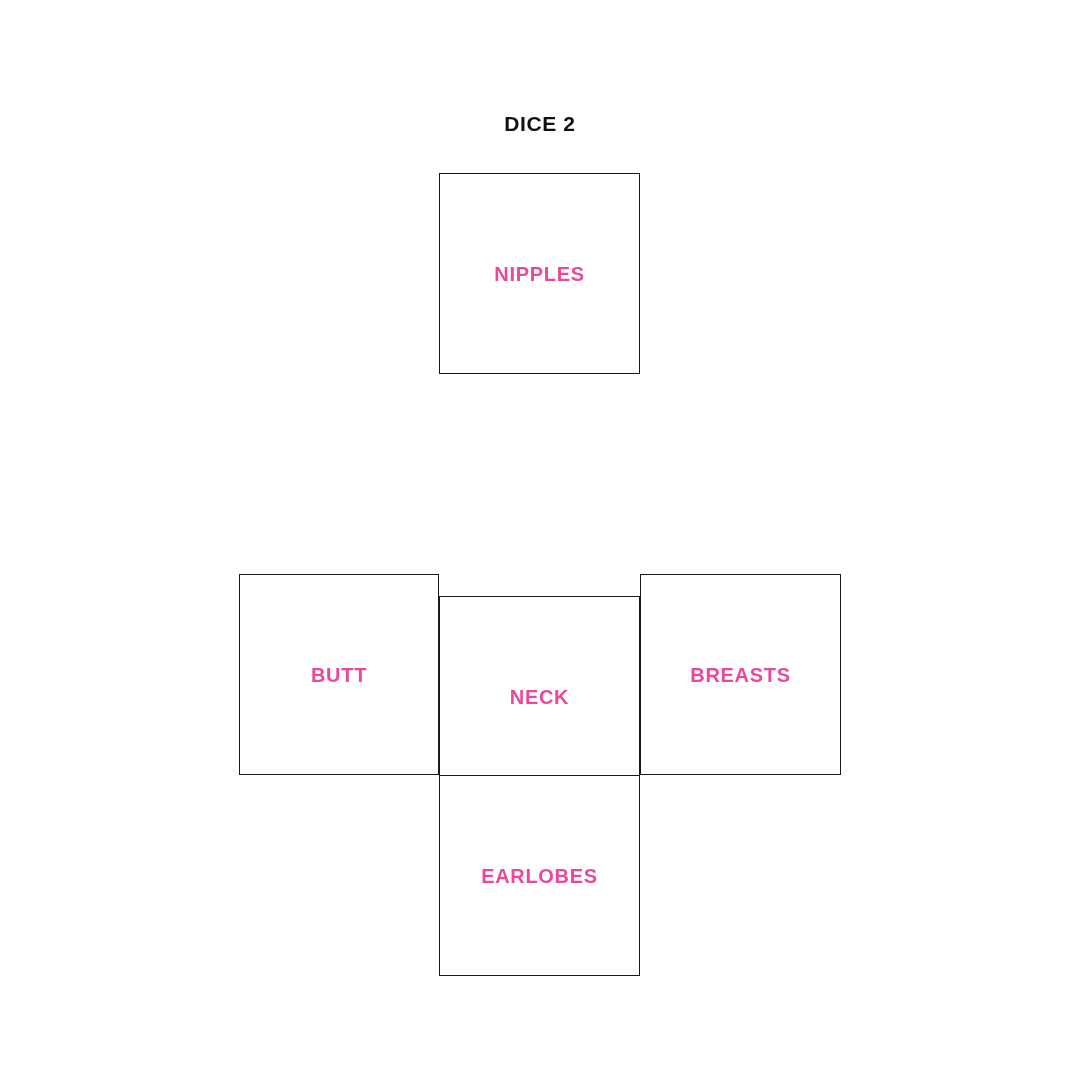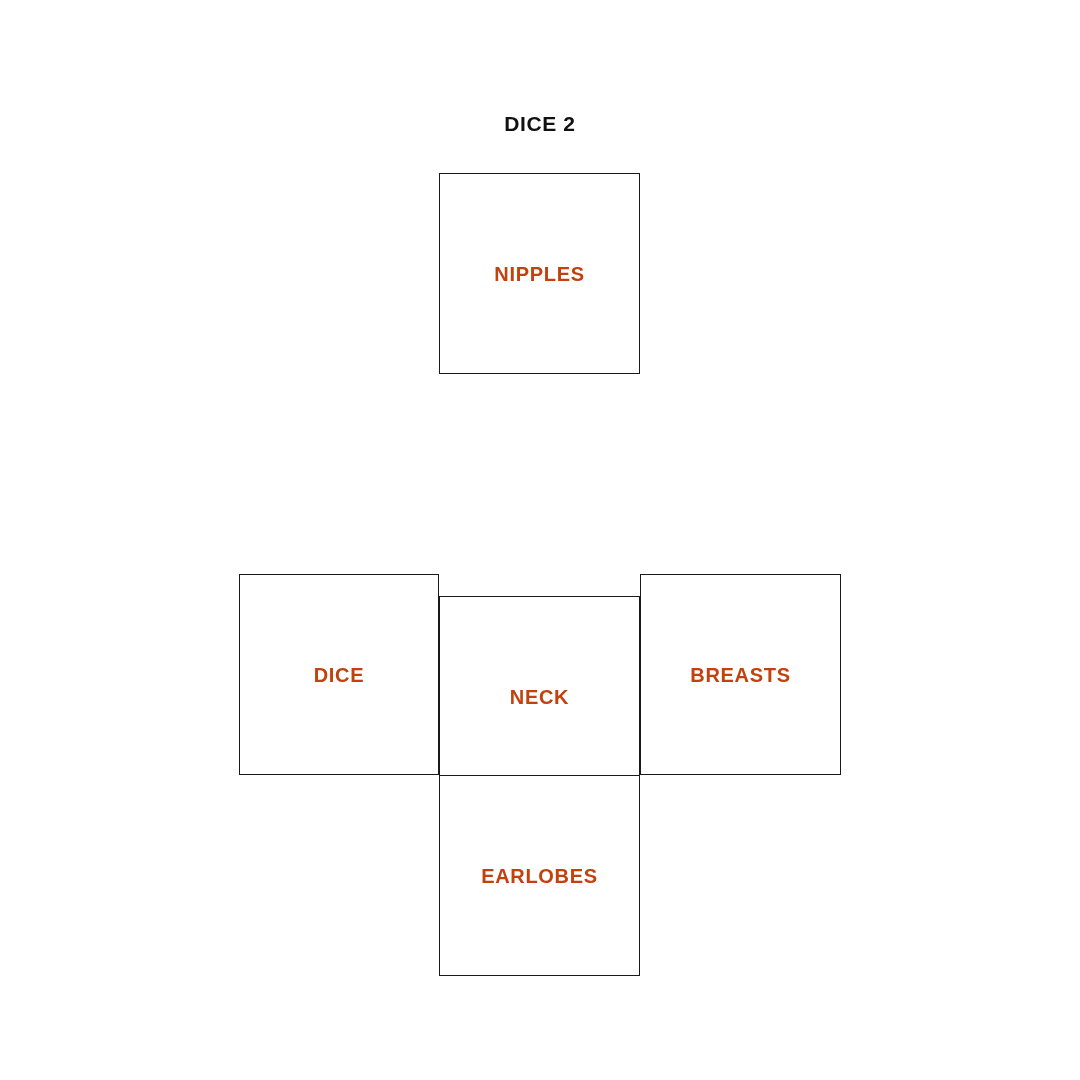--- a/index.html
+++ b/index.html
@@ -59,21 +59,21 @@
     background: #ffffff;
     display: flex;
     align-items: center;
     justify-content: center;
   }
 
   .face-label {
     font-size: 20px;
     font-weight: bold;
     letter-spacing: 0.7px;
-    color: #c2410c;
+    color: #ec4899;
     text-align: center;
     white-space: nowrap;
     line-height: 1;
     user-select: none;
   }
 
   
   .face-top    { left: 439px; top: 173px; width: 201px; height: 201px; }
   .face-upper  { left: 439px; top: 374px; width: 201px; height: 200px; }
   .face-left   { left: 239px; top: 574px; width: 200px; height: 201px; }
@@ -91,21 +91,21 @@
   </div>
 
   <div class="dice-net">
 
     <div class="face face-top">
       <span class="face-label">NIPPLES</span>
     </div>
 
 
     <div class="face face-left">
-      <span class="face-label">DICE</span>
+      <span class="face-label">BUTT</span>
     </div>
 
     <div class="face face-center">
       <span class="face-label">NECK</span>
     </div>
 
     <div class="face face-right">
       <span class="face-label">BREASTS</span>
     </div>
 

